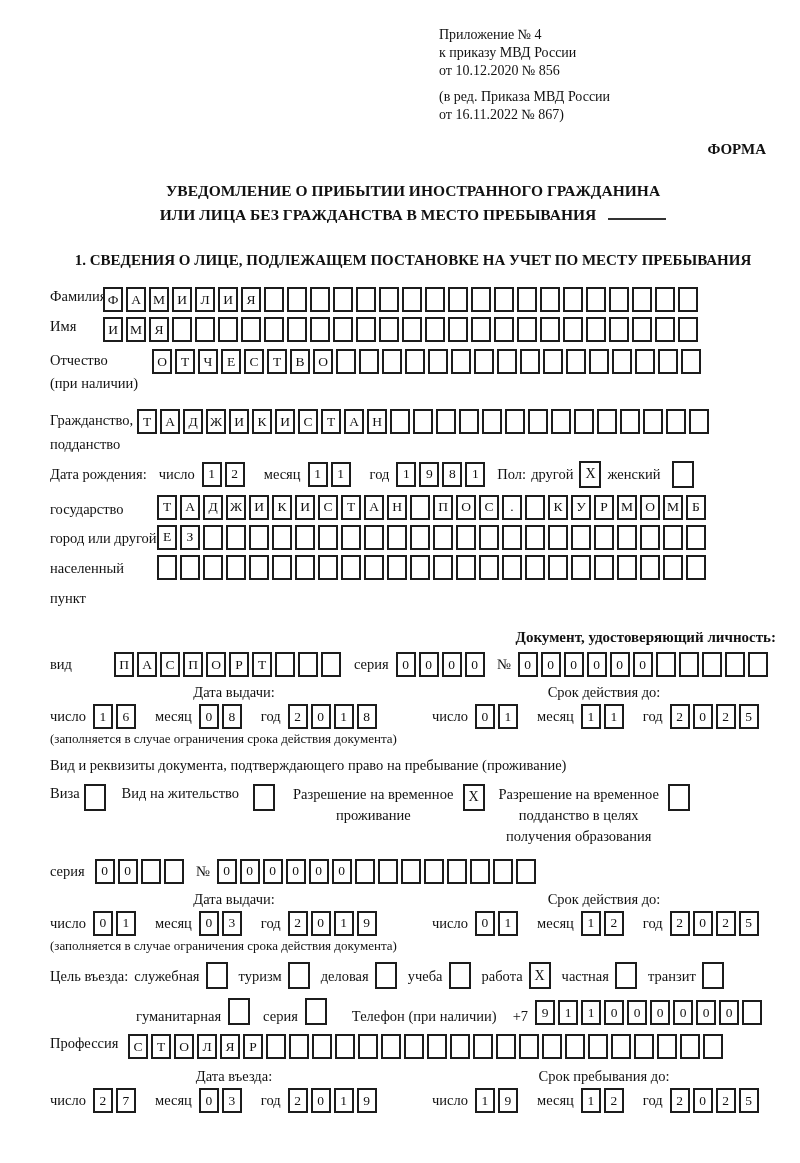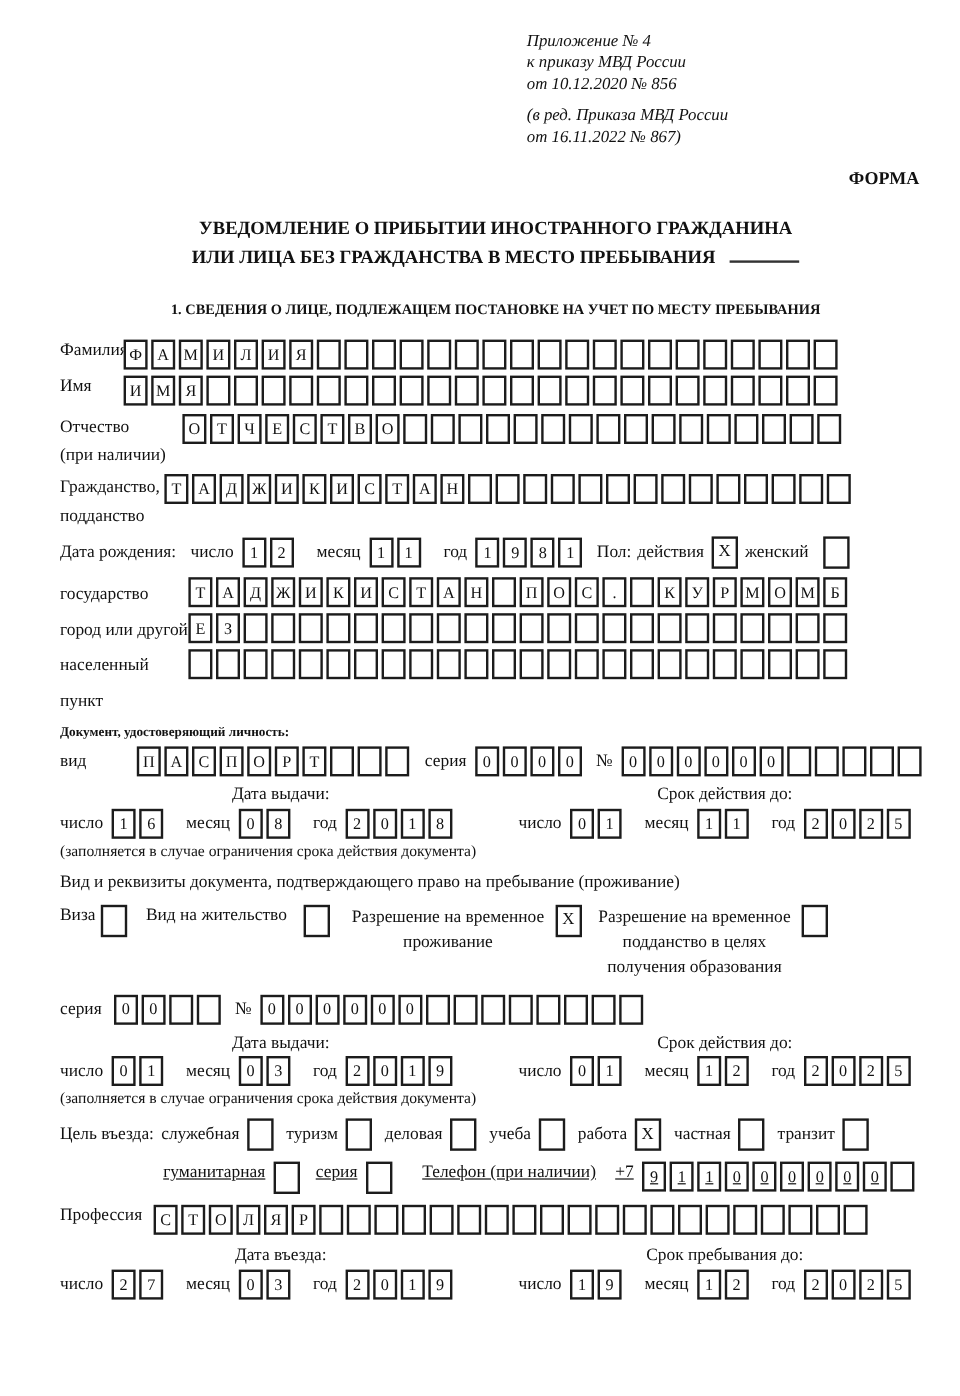--- a/index.html
+++ b/index.html
@@ -9,62 +9,62 @@
     box-sizing:border-box;
     background:#ffffff;
     padding:26px 24px 0 50px;
     font-family:"Liberation Serif","DejaVu Serif",serif;
     color:#111111;
     font-size:14.5px;
     line-height:1.3;
     overflow:hidden;
   }
   
-  .hdr{width:225px;margin-left:auto;margin-right:112px;font-size:14px;line-height:1.3;font-style:italic;}
+  .hdr{width:225px;margin-left:auto;margin-right:112px;font-size:14px;line-height:1.3;}
   .hdr-note{margin-top:7px;}
   .forma{font-weight:bold;text-align:right;margin:16px 10px 0 0;font-size:15px;}
   
   .title{margin-top:20px;text-align:center;font-weight:bold;font-size:15.5px;line-height:1.55;}
   .title-blank{display:inline-block;width:58px;border-bottom:2.5px solid #333;margin-left:12px;}
-  .sec1{margin-top:24px;margin-bottom:16px;text-align:center;font-weight:bold;font-size:12px;}
+  .sec1{margin-top:24px;margin-bottom:16px;text-align:center;font-weight:bold;font-size:15px;}
   
   .frow{display:flex;align-items:flex-start;}
   .lbl{flex:0 0 auto;}
   .lblcol{display:flex;flex-direction:column;line-height:1.6;flex:0 0 auto;}
   .cells{display:flex;flex:0 0 auto;flex-wrap:nowrap;}
   .cell{
     box-sizing:border-box;display:inline-flex;align-items:center;justify-content:center;
     width:20px;height:25px;border:2px solid #1c1c1c;margin-right:3px;
     font-size:13.5px;flex:0 0 auto;background:#fff;
   }
   .cb{
     box-sizing:border-box;display:inline-flex;align-items:center;justify-content:center;
     width:22px;height:27px;border:2px solid #1c1c1c;font-size:14px;flex:0 0 auto;background:#fff;
   }
-  .mb5{margin-bottom:5px;} .mb7{margin-bottom:7px;} .mb2{margin-bottom:4px;}
+  .mb5{margin-bottom:5px;} .mb7{margin-bottom:7px;} .mb2{margin-bottom:14px;}
   
   .dates{display:flex;margin-top:6px;}
   .dcol1{flex:0 0 368px;}
   .dcol2{flex:1 1 auto;padding-left:14px;}
   .dtitle{text-align:center;margin-bottom:2px;}
   .dline{display:flex;align-items:center;}
   .dlbl{margin-right:7px;}
   .dlbl2{margin:0 7px 0 16px;}
   .formnote{font-size:13px;text-align:left;margin:2px 0 8px 0;}
-  .doc-head{text-align:left;font-weight:bold;margin:3px 0 5px 0;font-size:11px;}
+  .doc-head{text-align:right;font-weight:bold;margin:14px 0 5px 0;font-size:15px;}
   
   .opts{display:flex;align-items:flex-start;margin:9px 0 12px 0;}
   .opt{display:flex;align-items:flex-start;}
   .opt-text{text-align:center;line-height:1.45;}
   .opts .cb{margin-left:9px;}
   
   .purpose{display:flex;align-items:center;margin-top:8px;}
   .purpose .cb{margin:0 11px 0 6px;}
   .purpose .cb:last-child{margin-right:0;}
-  .phone-row{display:flex;align-items:flex-start;margin-top:9px;padding-left:86px;text-decoration:underline;}
+  .phone-row{display:flex;align-items:flex-end;margin-top:9px;padding-left:86px;}
   .phone-row .cb{margin:0 13px 0 7px;}
   .small-gap{margin-left:10px;margin-right:7px;}
   .num-gap{margin-left:9px;margin-right:7px;}
 </style>
 </head>
 <body>
 
 <div class="page">
 
   <div class="hdr">
@@ -232,21 +232,21 @@
         <span class="cell">1</span>
       </span>
     <span class="lbl dlbl2">год</span>
     <span class="cells">
         <span class="cell">1</span>
         <span class="cell">9</span>
         <span class="cell">8</span>
         <span class="cell">1</span>
       </span>
     <span class="lbl" style="margin-left:9px;margin-right:5px">Пол:</span>
-    <span class="lbl" style="margin-right:6px">действия</span>
+    <span class="lbl" style="margin-right:6px">другой</span>
     <span class="cb">X</span>
     <span class="lbl" style="margin-left:6px;margin-right:12px">женский</span>
     <span class="cb"></span>
   </div>
 
   <div class="frow">
     <span class="lblcol" style="width:107px;line-height:2.05">
       <span>государство</span>
       <span>город или другой</span>
       <span>населенный пункт</span>

